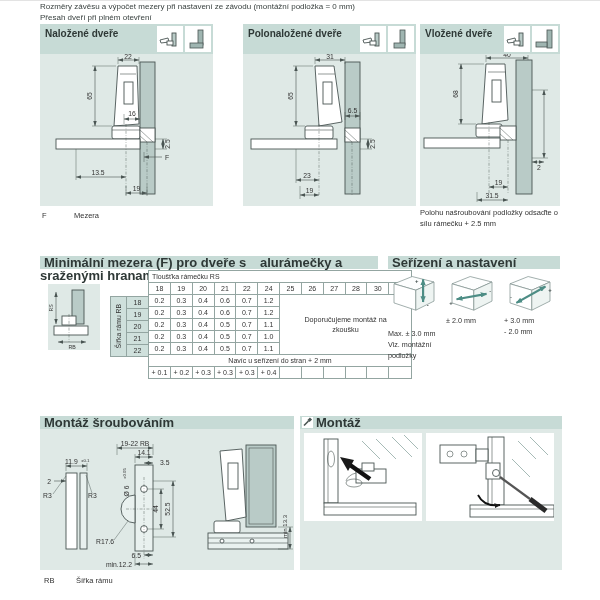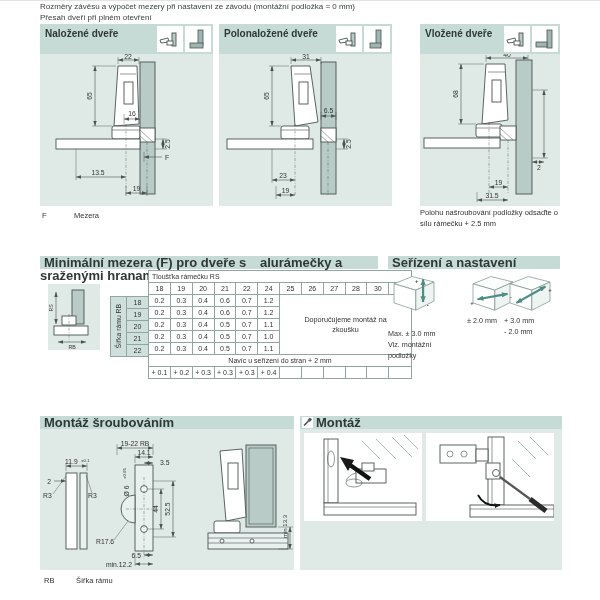--- a/index.html
+++ b/index.html
@@ -123,21 +123,21 @@
       <line class="dim" x1="36" y1="123" x2="86" y2="123" marker-start="url(#ad)" marker-end="url(#ad)"></line>
       <text class="dt" x="58" y="120.5" text-anchor="middle">13.5</text>
       <line class="ext" x1="86" y1="132" x2="86" y2="142"></line>
         <line class="ext" x1="107" y1="132" x2="107" y2="142"></line>
       <line class="dim" x1="86" y1="139" x2="107" y2="139" marker-start="url(#ad)" marker-end="url(#ad)"></line>
       <text class="dt" x="96.5" y="136.5" text-anchor="middle">19</text>
     </svg>
   </div>
 </div>
 
-<div class="abs panel" style="left:219px; width:173px;">
+<div class="abs panel" style="left:243px; width:173px;">
   <div class="hd">
     <span class="lbl">Polonaložené dveře</span>
     <span class="icon-box" style="right:30px;">
       <svg viewBox="0 0 26 26">
           <polygon class="out" points="3,14 11,12 12,16 4,17"></polygon>
           <rect class="cab" x="15" y="7" width="4" height="13"></rect>
           <rect class="out" x="10" y="15" width="6" height="4"></rect>
         </svg>
     </span>
     <span class="icon-box" style="right:2px;">
@@ -377,21 +377,21 @@
     <polygon points="30,20 50,11 50,32 30,42" fill="#eef4f2" stroke="#7f918e" stroke-width="0.8"></polygon>
     <line class="teal" x1="38" y1="8" x2="38" y2="33" marker-start="url(#at)" marker-end="url(#at)"></line>
     <text class="pm" x="29" y="12">+</text>
     <text class="pm" x="42" y="38">-</text>
   </svg>
   <div class="adj-line" style="margin-top:16px;">Max. ± 3.0 mm</div>
   <div class="adj-line">Viz. montážní</div>
   <div class="adj-line">podložky</div>
 </div>
 
-<div class="abs" style="left:467px; top:272px; width:56px;">
+<div class="abs" style="left:446px; top:272px; width:56px;">
   <svg viewBox="0 0 56 44" width="52" height="40">
     <polygon points="6,13 26,5 50,11 30,20" fill="#fdfefe" stroke="#7f918e" stroke-width="0.8"></polygon>
     <polygon points="6,13 30,20 30,42 6,34" fill="#fff" stroke="#7f918e" stroke-width="0.8"></polygon>
     <polygon points="30,20 50,11 50,32 30,42" fill="#eef4f2" stroke="#7f918e" stroke-width="0.8"></polygon>
     <line class="teal" x1="11" y1="30" x2="44" y2="24" marker-start="url(#at)" marker-end="url(#at)"></line>
     <text class="pm" x="3" y="36">+</text>
     <text class="pm" x="47" y="23">-</text>
   </svg>
   <div class="adj-line" style="margin-top:3px;">± 2.0 mm</div>
 </div>

